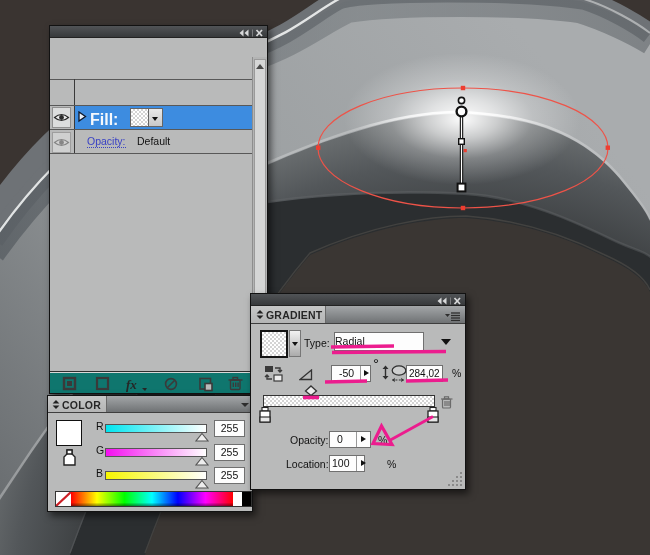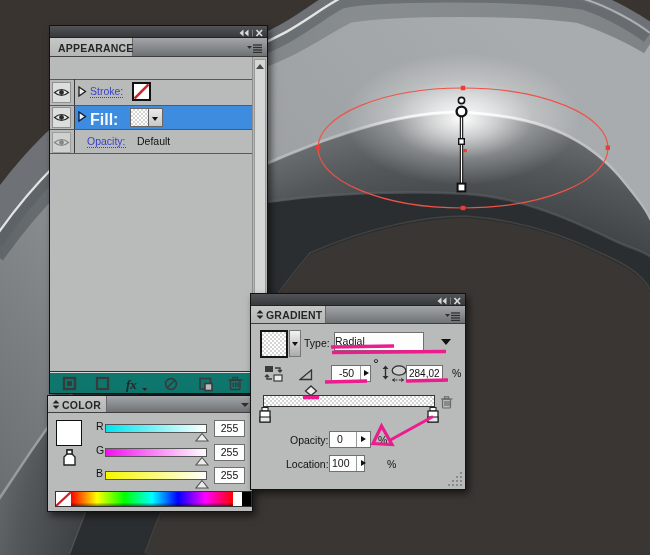--- a/index.html
+++ b/index.html
@@ -106,66 +106,31 @@
 <div class="abs" style="top:2.5px;right:3px;width:25px;height:8px">
         <svg width="25" height="8" style="display:block">
           <path d="M4.5,0.5 L4.5,7.5 L0.5,4 Z M9.5,0.5 L9.5,7.5 L5.5,4 Z" fill="#D8D9DA"></path>
           <line x1="13.5" y1="0.5" x2="13.5" y2="7.5" stroke="#7a7c7e" stroke-width="1"></line>
           <g stroke="#D8D9DA" stroke-width="1.7">
             <line x1="17.5" y1="1" x2="23" y2="7"></line>
             <line x1="23" y1="1" x2="17.5" y2="7"></line>
           </g>
         </svg>
       </div>
-<div class="tabrow" style="top:12px;height:19px">
-<div class="tab" style="left:0;width:83px">
-          <span class="tabtxt" style="position:absolute;left:8px;top:4px">APPEARANCE</span>
-        </div>
-<div style="position:absolute;right:4px;top:6px;width:16px;height:8px">
-<svg width="16" height="9" style="display:block">
-            <path d="M0,2 L5,2 L2.5,5 Z" fill="#2e2e2e"></path>
-            <g stroke="#2e2e2e" stroke-width="1.3">
-              <line x1="6" y1="1" x2="15" y2="1"></line>
-              <line x1="6" y1="3.5" x2="15" y2="3.5"></line>
-              <line x1="6" y1="6" x2="15" y2="6"></line>
-              <line x1="6" y1="8.5" x2="15" y2="8.5"></line>
-            </g>
-          </svg>
-</div>
-</div>
 
 <div class="abs" style="left:0;top:31px;right:0;bottom:0;background:#B9BABA">
 
 <div class="abs" style="right:0;top:0;bottom:0;width:15px;background:#B3B4B4;border-left:1px solid #8e8e8e">
 <div class="abs" style="left:1px;right:1px;top:2px;height:258px;background:#D5D6D6;border:1px solid #9a9a9a"></div>
 <div class="abs" style="left:3px;top:7px;width:0;height:0;border-left:4px solid transparent;border-right:4px solid transparent;border-bottom:5px solid #4a4a4a"></div>
 </div>
 
 <div class="rowsep" style="top:22px;right:15px"></div>
 <div class="abs" style="left:24px;top:22px;width:1px;height:75px;background:#3a3a3a"></div>
 
-<div class="abs" style="left:0;top:23px;right:15px;height:25px">
-<div class="eyecell" style="top:2px;height:21px">
-<svg width="17" height="19">
-              <g transform="translate(1.5,5)">
-                <path d="M0,4.5 Q7,-1.5 14,4.5 Q7,10.5 0,4.5 Z" fill="#E8E8E8" stroke="#2b2b2b" stroke-width="1.2"></path>
-                <circle cx="7" cy="4.5" r="2.4" fill="#2b2b2b"></circle>
-              </g>
-            </svg>
-</div>
-<svg width="9" height="12" style="position:absolute;left:28px;top:6px;display:block">
-            <path d="M1,1 L7.5,5.5 L1,10 Z" fill="#F2F2F2" stroke="#1c1c1c" stroke-width="1.3"></path>
-          </svg>
-<div class="abs blue" style="left:40px;top:5px;font-size:10.5px"><span class="dotted">Stroke:</span></div>
-<div class="abs" style="left:82px;top:2px;width:19px;height:19px;background:#fff;border:2px solid #111">
-<svg width="15" height="15">
-              <line x1="0.5" y1="14.5" x2="14.5" y2="0.5" stroke="#D2232A" stroke-width="2.6"></line>
-            </svg>
-</div>
-</div>
 <div class="rowsep" style="top:48px;right:15px"></div>
 
 <div class="abs" style="left:0;top:49px;right:15px;height:23px">
 <div class="abs" style="left:25px;top:0;right:0;bottom:0;background:#3D8CE0"></div>
 <div class="eyecell" style="top:1px;height:21px">
 <svg width="17" height="19">
               <g transform="translate(1.5,5)">
                 <path d="M0,4.5 Q7,-1.5 14,4.5 Q7,10.5 0,4.5 Z" fill="#E8E8E8" stroke="#2b2b2b" stroke-width="1.2"></path>
                 <circle cx="7" cy="4.5" r="2.4" fill="#2b2b2b"></circle>
               </g>

